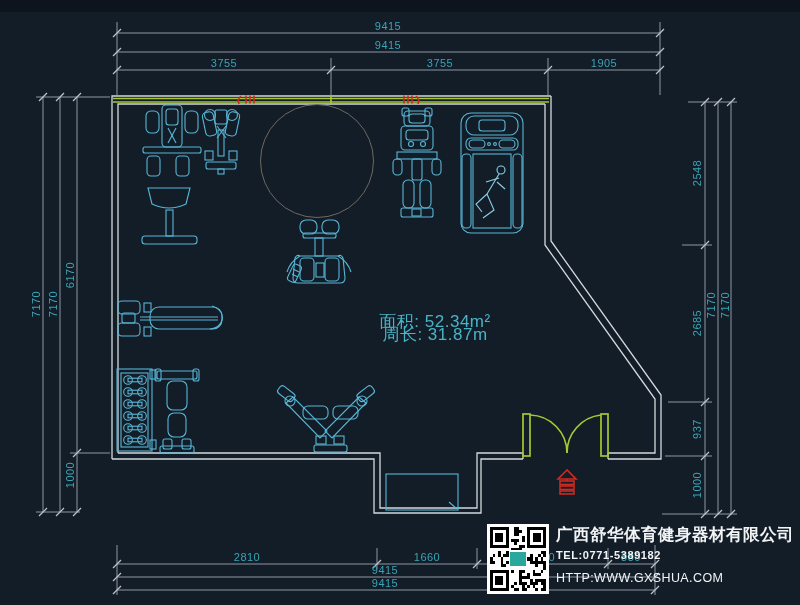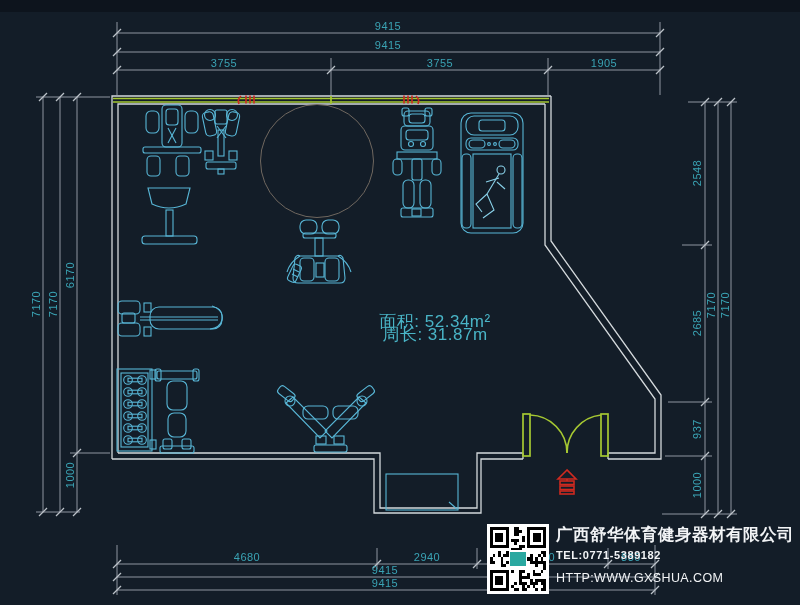--- a/index.html
+++ b/index.html
@@ -307,22 +307,22 @@
       <rect x="560" y="479" width="14" height="3"></rect>
     </g>
   </svg>
 
   <div class="dim" style="left:388px;top:14px">9415</div>
   <div class="dim" style="left:388px;top:33px">9415</div>
   <div class="dim" style="left:224px;top:51px">3755</div>
   <div class="dim" style="left:440px;top:51px">3755</div>
   <div class="dim" style="left:604px;top:51px">1905</div>
 
-  <div class="dim" style="left:247px;top:545px">4680</div>
-  <div class="dim" style="left:427px;top:545px">2940</div>
+  <div class="dim" style="left:247px;top:545px">2810</div>
+  <div class="dim" style="left:427px;top:545px">1660</div>
   <div class="dim" style="left:542px;top:545px">1500</div>
   <div class="dim" style="left:631px;top:545px">830</div>
   <div class="dim" style="left:385px;top:558px">9415</div>
   <div class="dim" style="left:385px;top:571px">9415</div>
 
   <div class="dim v" style="left:36px;top:292px">7170</div>
   <div class="dim v" style="left:53px;top:292px">7170</div>
   <div class="dim v" style="left:70px;top:263px">6170</div>
   <div class="dim v" style="left:70px;top:463px">1000</div>
 

